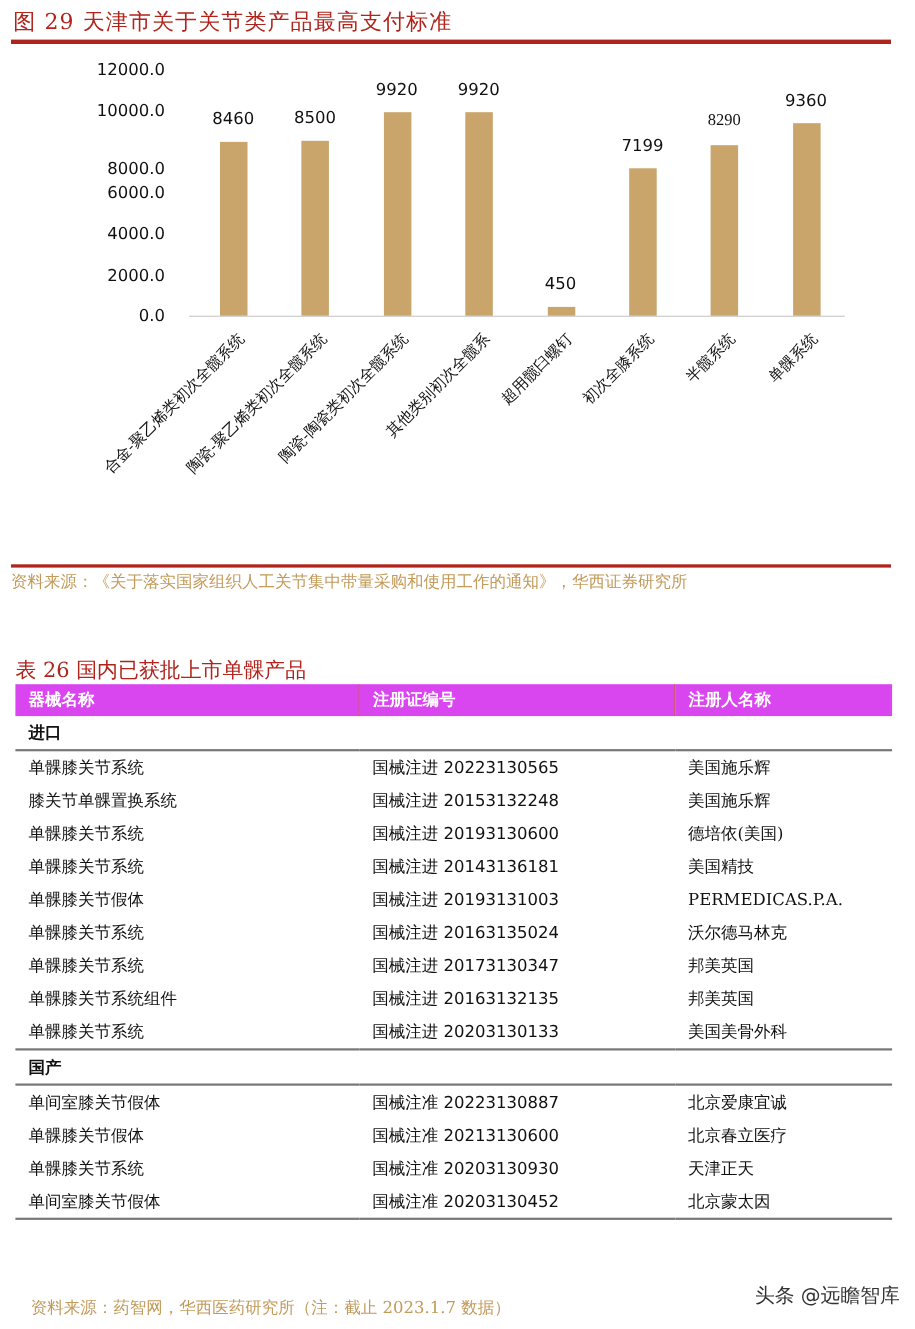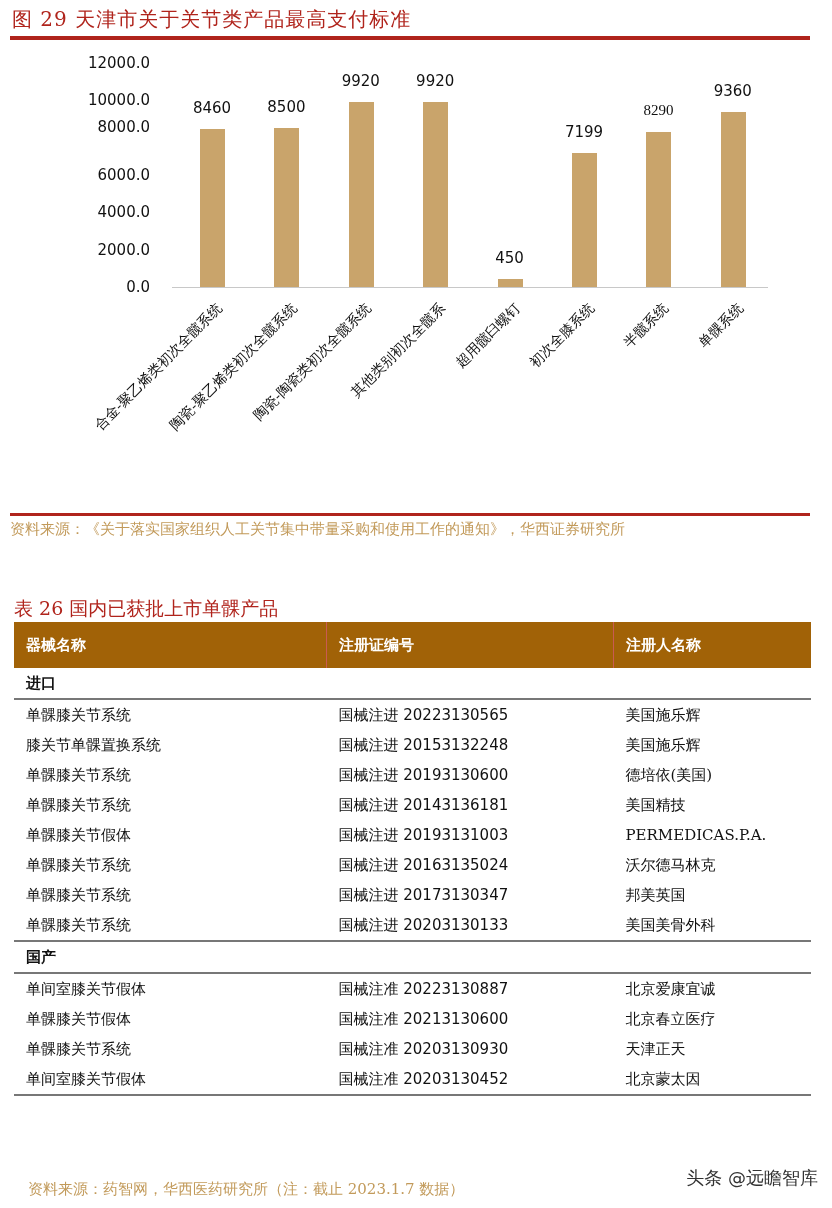--- a/index.html
+++ b/index.html
@@ -15,41 +15,41 @@
   .bar { position: absolute; background: #c9a46b; width: 25px; }
   .bar-label { position: absolute; font-size: 15px; color: #111; text-align: center; width: 70px;
                transform: translateX(-50%); }
   .xlabel { position: absolute; font-size: 14px; white-space: nowrap; transform-origin: right center;
             transform: rotate(-45deg); font-family: "DejaVu Serif", "Liberation Serif", serif; color: #111; }
   .source { position: absolute; left: 10px; font-size: 15px; color: #c29a5a;
             font-family: "DejaVu Serif", "Liberation Serif", serif; white-space: nowrap; }
   .tbl-title { position: absolute; left: 14px; top: 596px; font-size: 19px; color: #b0241c;
                font-family: "DejaVu Serif", "Liberation Serif", serif; }
   table { position: absolute; left: 14px; top: 622px; width: 797px; border-collapse: collapse; font-size: 15px; }
-  th { background: #a16207; color: #fff; text-align: left; font-weight: bold; height: 46px; padding: 0 0 0 12px;
+  th { background: #d946ef; color: #fff; text-align: left; font-weight: bold; height: 29px; padding: 0 0 0 12px;
        border-right: 1px solid #c95a52; font-family: "DejaVu Serif", serif; font-size: 15px; }
   th:last-child { border-right: none; }
   td { height: 30px; padding: 0 0 0 12px; font-family: "DejaVu Serif", serif; }
   tr.section td { font-weight: bold; height: 30px; border-bottom: 2px solid #777; }
   tr.last td { border-bottom: 2px solid #777; }
   td.num { font-family: "DejaVu Sans", sans-serif; }
   .watermark { position: absolute; right: 14px; top: 1166px; font-size: 18px; color: #333; }
 </style>
 </head>
 <body>
 
 <div class="fig-title">图 29 天津市关于关节类产品最高支付标准</div>
 <div class="red-rule" style="top:36px;height:4px;"></div>
 
 <div class="chart" id="chart">
     <div class="ytick" style="top: 247px;">0.0</div>
     <div class="ytick" style="top: 209.667px;">2000.0</div>
     <div class="ytick" style="top: 172.333px;">4000.0</div>
     <div class="ytick" style="top: 135px;">6000.0</div>
-    <div class="ytick" style="top: 87px; text-align: center;">8000.0</div>
+    <div class="ytick" style="top: 113px; text-align: center;">8000.0</div>
     <div class="ytick" style="top: 60.3333px;">10000.0</div>
     <div class="ytick" style="top: 23px;">12000.0</div>
     <div class="axis-line" style="top: 247px;"></div>
     <div class="bar" style="left: 200px; top: 89.08px; height: 157.92px;"></div>
     <div class="bar-label" style="left: 212px; top: 59.08px;">8460</div>
     <div class="xlabel" style="right: 612px; top: 257px;">合金-聚乙烯类初次全髋系统</div>
     <div class="bar" style="left: 274.4px; top: 88.3333px; height: 158.667px;"></div>
     <div class="bar-label" style="left: 286.4px; top: 58.3333px;">8500</div>
     <div class="xlabel" style="right: 537.6px; top: 257px;">陶瓷-聚乙烯类初次全髋系统</div>
     <div class="bar" style="left: 348.8px; top: 61.8267px; height: 185.173px;"></div>
@@ -116,20 +116,25 @@
       <tr>
         <td>单髁膝关节系统</td>
         <td class="num">国械注进 20163135024</td>
         <td>沃尔德马林克</td>
       </tr>
       <tr>
         <td>单髁膝关节系统</td>
         <td class="num">国械注进 20173130347</td>
         <td>邦美英国</td>
       </tr>
+      <tr>
+        <td>单髁膝关节系统组件</td>
+        <td class="num">国械注进 20163132135</td>
+        <td>邦美英国</td>
+      </tr>
       <tr class="last">
         <td>单髁膝关节系统</td>
         <td class="num">国械注进 20203130133</td>
         <td>美国美骨外科</td>
       </tr>
       <tr class="section">
         <td colspan="3">国产</td>
       </tr>
       <tr>
         <td>单间室膝关节假体</td>

